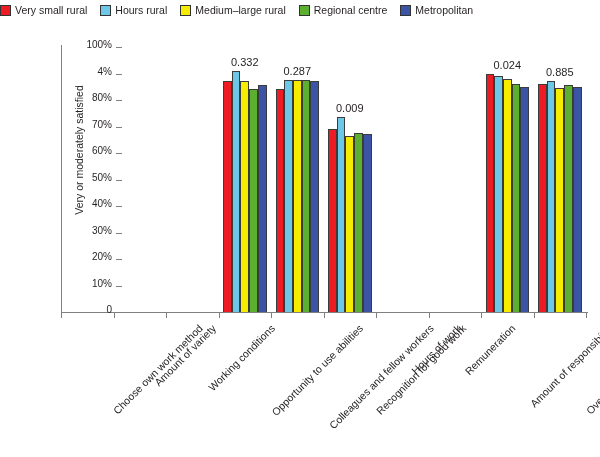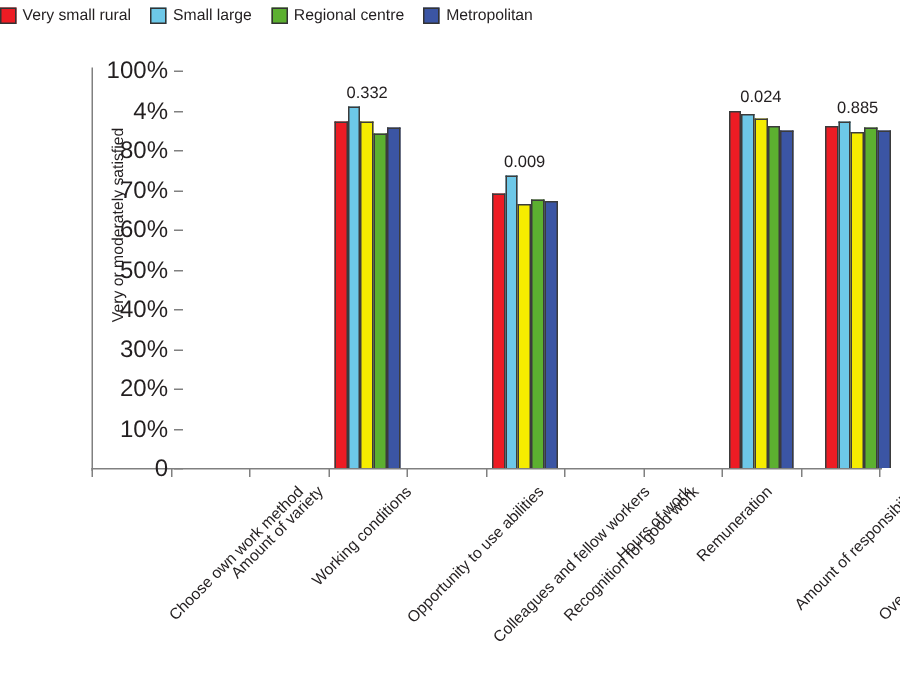--- a/index.html
+++ b/index.html
@@ -73,21 +73,21 @@
   .ytick-row {
     position: absolute;
     left: 0px;
     width: 61px;
     height: 1px;
   }
   .ytick-label {
     position: absolute;
     right: 10px;
     top: -7px;
-    font-size: 16px;
+    font-size: 10px;
     color: #231f20;
     text-align: right;
     line-height: 1;
     white-space: nowrap;
   }
   .ytick-mark {
     position: absolute;
     right: 0px;
     top: 0px;
     width: 6px;
@@ -162,21 +162,25 @@
 </head>
 <body>
 
 <div id="legend">
     <div class="legend-item">
       <div class="legend-swatch" style="background: rgb(237, 28, 36);"></div>
       <span class="legend-label">Very small rural</span>
     </div>
     <div class="legend-item">
       <div class="legend-swatch" style="background: rgb(109, 200, 232);"></div>
-      <span class="legend-label">Small large</span>
+      <span class="legend-label">Hours rural</span>
+    </div>
+    <div class="legend-item">
+      <div class="legend-swatch" style="background: rgb(245, 236, 0);"></div>
+      <span class="legend-label">Medium–large rural</span>
     </div>
     <div class="legend-item">
       <div class="legend-swatch" style="background: rgb(92, 176, 48);"></div>
       <span class="legend-label">Regional centre</span>
     </div>
     <div class="legend-item">
       <div class="legend-swatch" style="background: rgb(59, 85, 164);"></div>
       <span class="legend-label">Metropolitan</span>
     </div>
   </div>
@@ -233,41 +237,51 @@
     <div class="group" style="left: 162px; width: 43.5px; text-decoration: underline;">
       <div class="bars">
         <div class="bar" title="Very small rural: 87%" style="height: 230.55px; background: rgb(237, 28, 36);"></div>
         <div class="bar" title="Small rural: 91%" style="height: 241.15px; background: rgb(109, 200, 232);"></div>
         <div class="bar" title="Medium–large rural: 87%" style="height: 230.55px; background: rgb(245, 236, 0);"></div>
         <div class="bar" title="Regional centre: 84%" style="height: 222.6px; background: rgb(92, 176, 48);"></div>
         <div class="bar" title="Metropolitan: 85.5%" style="height: 226.575px; background: rgb(59, 85, 164);"></div>
       </div>
       <div class="pval" style="bottom: 244.15px;">0.332</div>
     </div>
+    <div class="group" style="left: 214.5px; width: 43.5px;">
+      <div class="bars">
+        <div class="bar" title="Very small rural: 84%" style="height: 222.6px; background: rgb(237, 28, 36);"></div>
+        <div class="bar" title="Small rural: 87.5%" style="height: 231.875px; background: rgb(109, 200, 232);"></div>
+        <div class="bar" title="Medium–large rural: 87.5%" style="height: 231.875px; background: rgb(245, 236, 0);"></div>
+        <div class="bar" title="Regional centre: 87.5%" style="height: 231.875px; background: rgb(92, 176, 48);"></div>
+        <div class="bar" title="Metropolitan: 87%" style="height: 230.55px; background: rgb(59, 85, 164);"></div>
+      </div>
+      <div class="pval" style="bottom: 234.875px;">0.287</div>
+    </div>
     <div class="group" style="left: 267px; width: 43.5px;">
       <div class="bars">
         <div class="bar" title="Very small rural: 69%" style="height: 182.85px; background: rgb(237, 28, 36);"></div>
         <div class="bar" title="Small rural: 73.5%" style="height: 194.775px; background: rgb(109, 200, 232);"></div>
         <div class="bar" title="Medium–large rural: 66.5%" style="height: 176.225px; background: rgb(245, 236, 0);"></div>
         <div class="bar" title="Regional centre: 67.5%" style="height: 178.875px; background: rgb(92, 176, 48);"></div>
         <div class="bar" title="Metropolitan: 67%" style="height: 177.55px; background: rgb(59, 85, 164);"></div>
       </div>
       <div class="pval" style="bottom: 197.775px;">0.009</div>
     </div>
     <div class="group" style="left: 424.5px; width: 43.5px;">
       <div class="bars">
         <div class="bar" title="Very small rural: 90%" style="height: 238.5px; background: rgb(237, 28, 36);"></div>
         <div class="bar" title="Small rural: 89%" style="height: 235.85px; background: rgb(109, 200, 232);"></div>
         <div class="bar" title="Medium–large rural: 88%" style="height: 233.2px; background: rgb(245, 236, 0);"></div>
         <div class="bar" title="Regional centre: 86%" style="height: 227.9px; background: rgb(92, 176, 48);"></div>
         <div class="bar" title="Metropolitan: 85%" style="height: 225.25px; background: rgb(59, 85, 164);"></div>
       </div>
       <div class="pval" style="bottom: 241.5px;">0.024</div>
     </div>
-    <div class="group" style="left: 489px; width: 43.5px;">
+    <div class="group" style="left: 477px; width: 43.5px;">
       <div class="bars">
         <div class="bar" title="Very small rural: 86%" style="height: 227.9px; background: rgb(237, 28, 36);"></div>
         <div class="bar" title="Small rural: 87%" style="height: 230.55px; background: rgb(109, 200, 232);"></div>
         <div class="bar" title="Medium–large rural: 84.5%" style="height: 223.925px; background: rgb(245, 236, 0);"></div>
         <div class="bar" title="Regional centre: 85.5%" style="height: 226.575px; background: rgb(92, 176, 48);"></div>
         <div class="bar" title="Metropolitan: 85%" style="height: 225.25px; background: rgb(59, 85, 164);"></div>
       </div>
       <div class="pval" style="bottom: 233.55px;">0.885</div>
     </div>
   </div>

